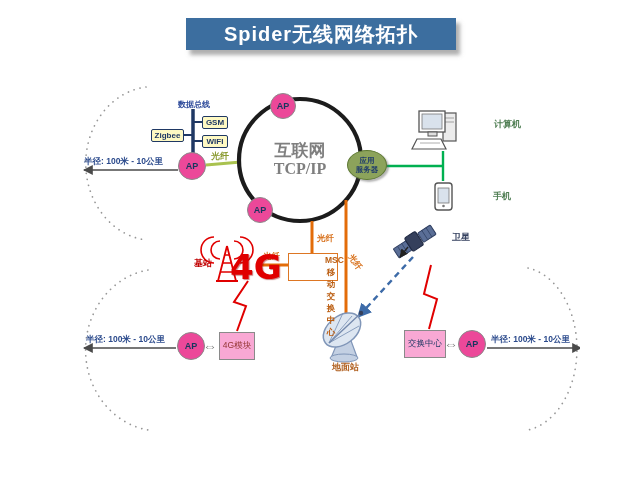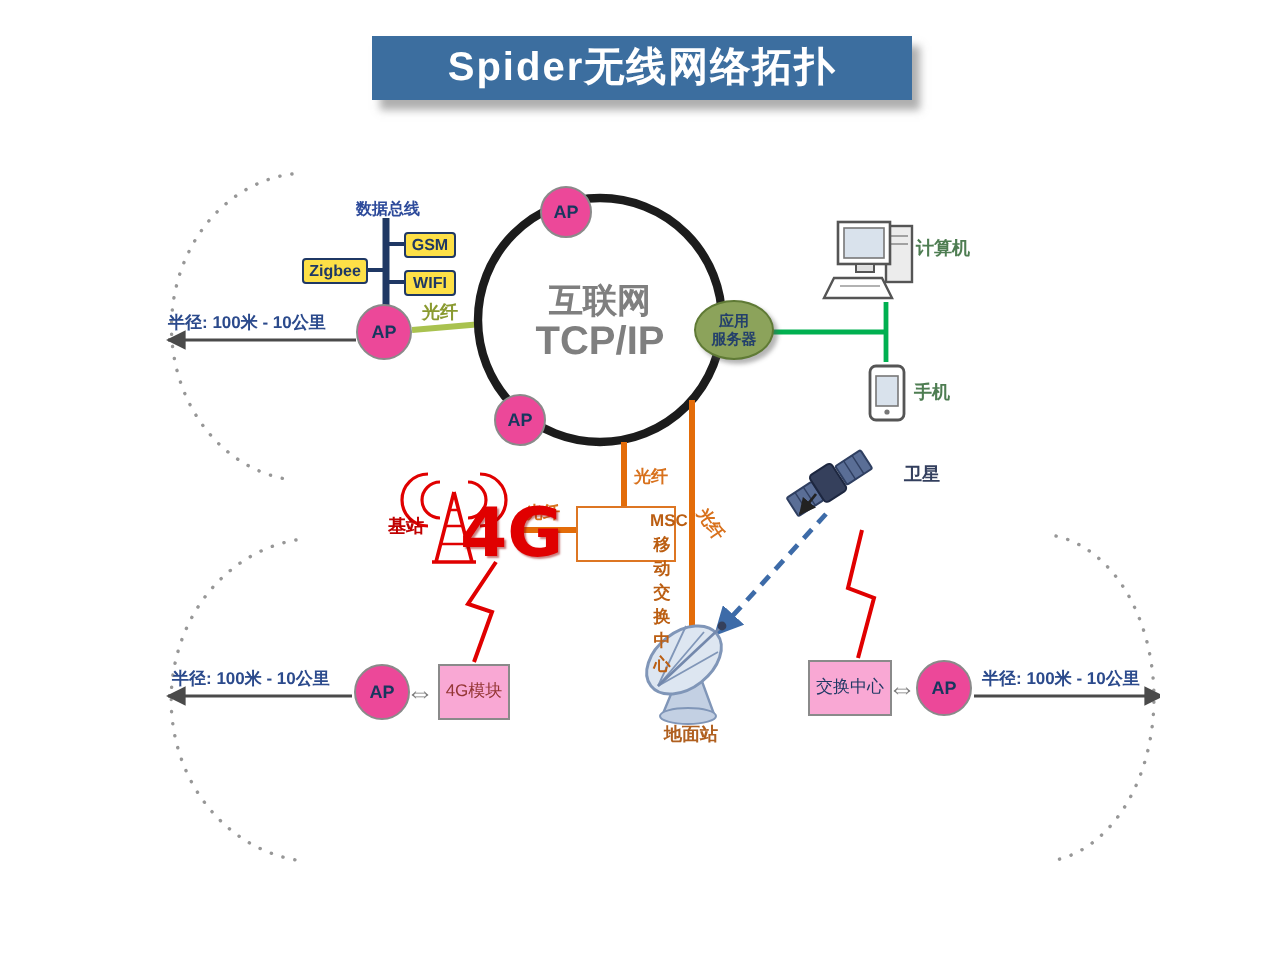--- a/index.html
+++ b/index.html
@@ -9,29 +9,29 @@
   svg{position:absolute;left:0;top:0;}
   .banner{left:186px;top:18px;width:270px;height:32px;background:#3C6E9F;
           box-shadow:4px 5px 4px rgba(110,110,110,.55);
           color:#fff;font-weight:bold;font-size:20px;text-align:center;line-height:32px;
           letter-spacing:1px;z-index:4;}
   .logo-text{left:543px;top:31px;width:96px;height:22px;color:#2E5B8F;font-weight:bold;
              font-size:18px;text-align:left;z-index:4;}
   .ap{border:1.5px solid #8a8a8a;border-radius:50%;background:#ec4899;color:#17375E;
       font-weight:bold;font-size:9px;display:flex;align-items:center;justify-content:center;
       z-index:3;box-sizing:border-box;}
-  .busbox{border:1.3px solid #1F3864;border-radius:2px;background:#fde047;color:#1F3864;
+  .busbox{border:1.3px solid #1F3864;border-radius:2px;background:#fef9c3;color:#1F3864;
           font-weight:bold;font-size:8px;display:flex;align-items:center;justify-content:center;
           z-index:3;box-sizing:border-box;}
   .lbl{font-size:9px;font-weight:bold;white-space:nowrap;z-index:3;}
   .blue{color:#2B4A8C;}
   .olive{color:#8A9A30;}
   .orange{color:#D8711C;}
   .red{color:#C00000;}
-  .green{color:#4E7D52;}
+  .green{color:#4E7D52;margin-left:36px;}
   .navy{color:#333F5E;}
   .brown{color:#B06020;}
   .ellipse{left:347px;top:150px;width:40px;height:30px;border-radius:50%;
            background:#8CA35B;border:1px solid #5F7A35;box-shadow:2px 2px 2px rgba(90,90,90,.45);
            color:#24406B;font-weight:bold;font-size:7.5px;text-align:center;line-height:9px;
            padding-top:0;display:flex;flex-direction:column;justify-content:center;
            z-index:3;box-sizing:border-box;}
   .mscbox{left:288px;top:253px;width:50px;height:28px;border:1.5px solid #DD7623;background:#fff;
           color:#BB5E12;font-weight:bold;font-size:8.5px;text-align:center;line-height:12px;
           display:flex;flex-direction:column;z-index:3;box-sizing:border-box;padding-left:36px;}
@@ -183,21 +183,21 @@
   <div class="abs lbl olive" style="left:211px;top:150px;">光纤</div>
   <div class="abs lbl orange" style="left:317px;top:233px;font-size:8.5px;">光纤</div>
   <div class="abs lbl orange" style="left:263px;top:251px;font-size:8.5px;">光纤</div>
   <div class="abs lbl orange" style="left:355px;top:252px;font-size:8.5px;transform:rotate(56deg);transform-origin:left top;">光纤</div>
 
   <div class="abs lbl blue" style="left:84px;top:156px;font-size:8.5px;">半径: 100米 - 10公里</div>
   <div class="abs lbl blue" style="left:86px;top:334px;font-size:8.5px;">半径: 100米 - 10公里</div>
   <div class="abs lbl blue" style="left:491px;top:334px;font-size:8.5px;">半径: 100米 - 10公里</div>
 
   <div class="abs inet" style="left:262px;top:139px;width:76px;font-size:17px;">互联网</div>
-  <div class="abs inet" style="left:262px;top:160px;width:76px;font-size:20px;">TCP/IP</div>
+  <div class="abs inet" style="left:262px;top:160px;width:76px;font-size:16px;font-family:Liberation Serif, serif;">TCP/IP</div>
 
   <div class="abs ellipse">
     <span>应用</span>
     <span>服务器</span>
   </div>
 
   <div class="abs lbl green" style="left:458px;top:118px;">计算机</div>
   <div class="abs lbl green" style="left:457px;top:190px;">手机</div>
 
   <div class="abs mscbox">

